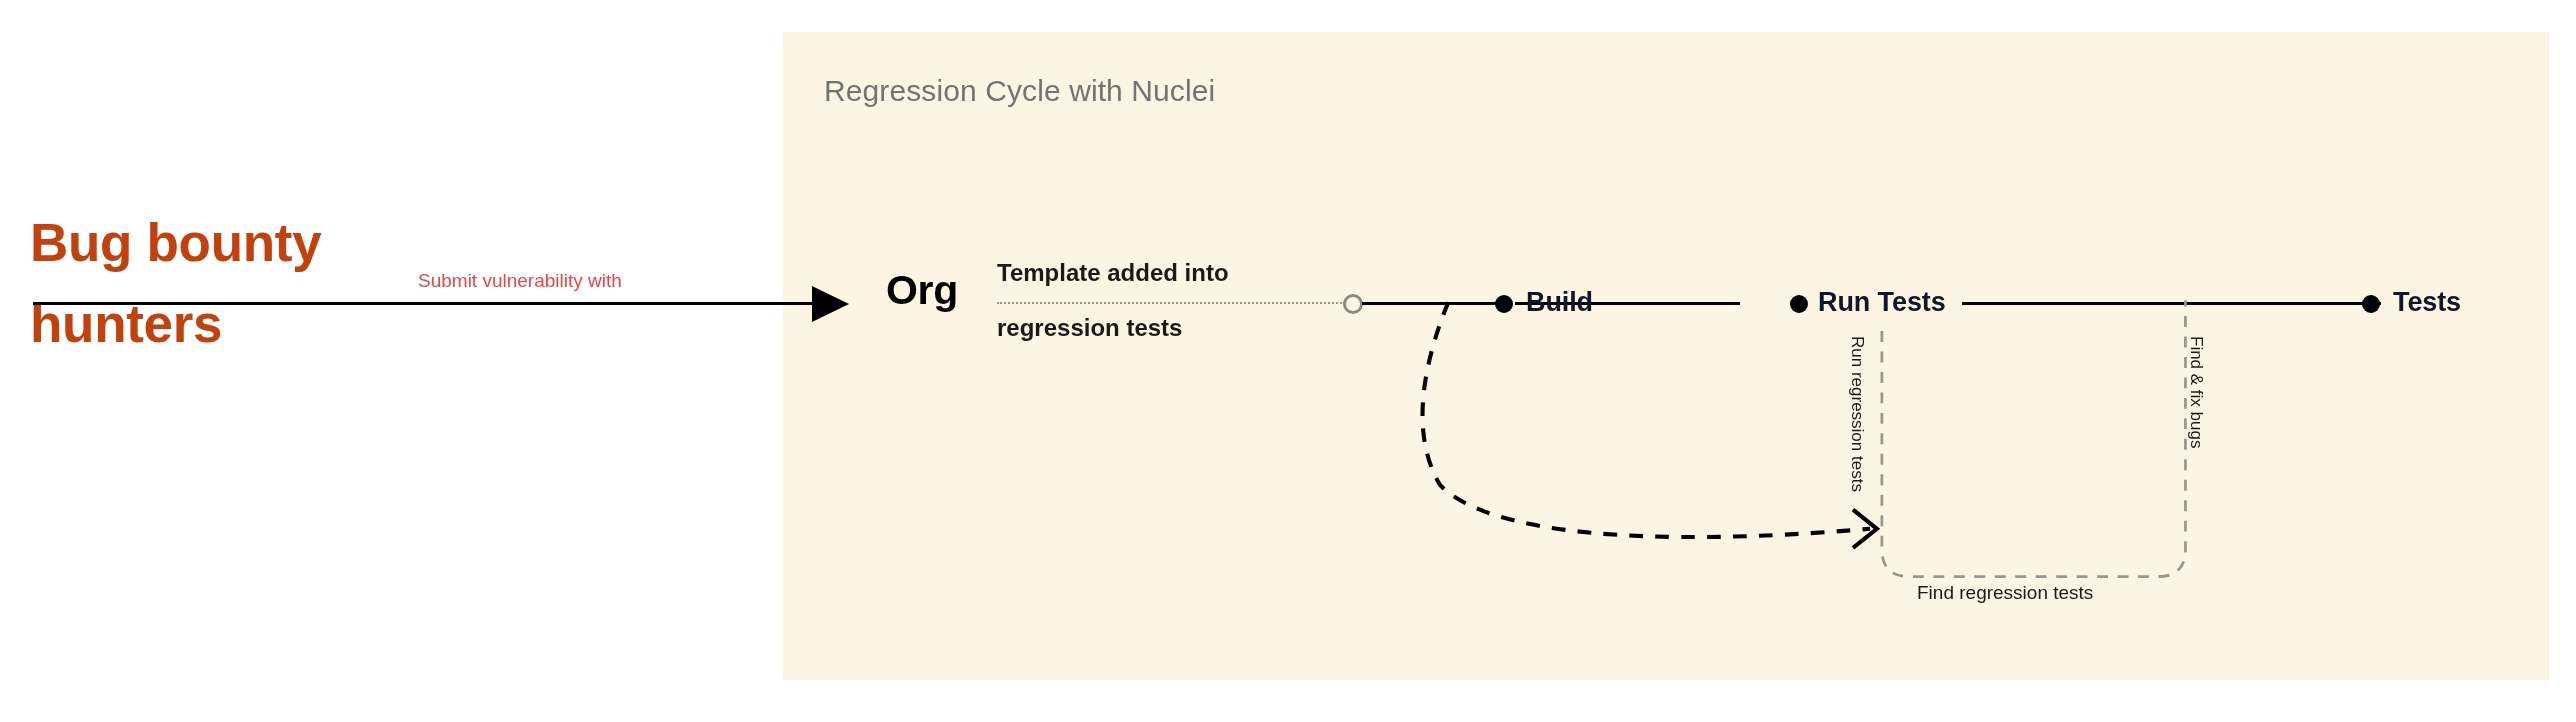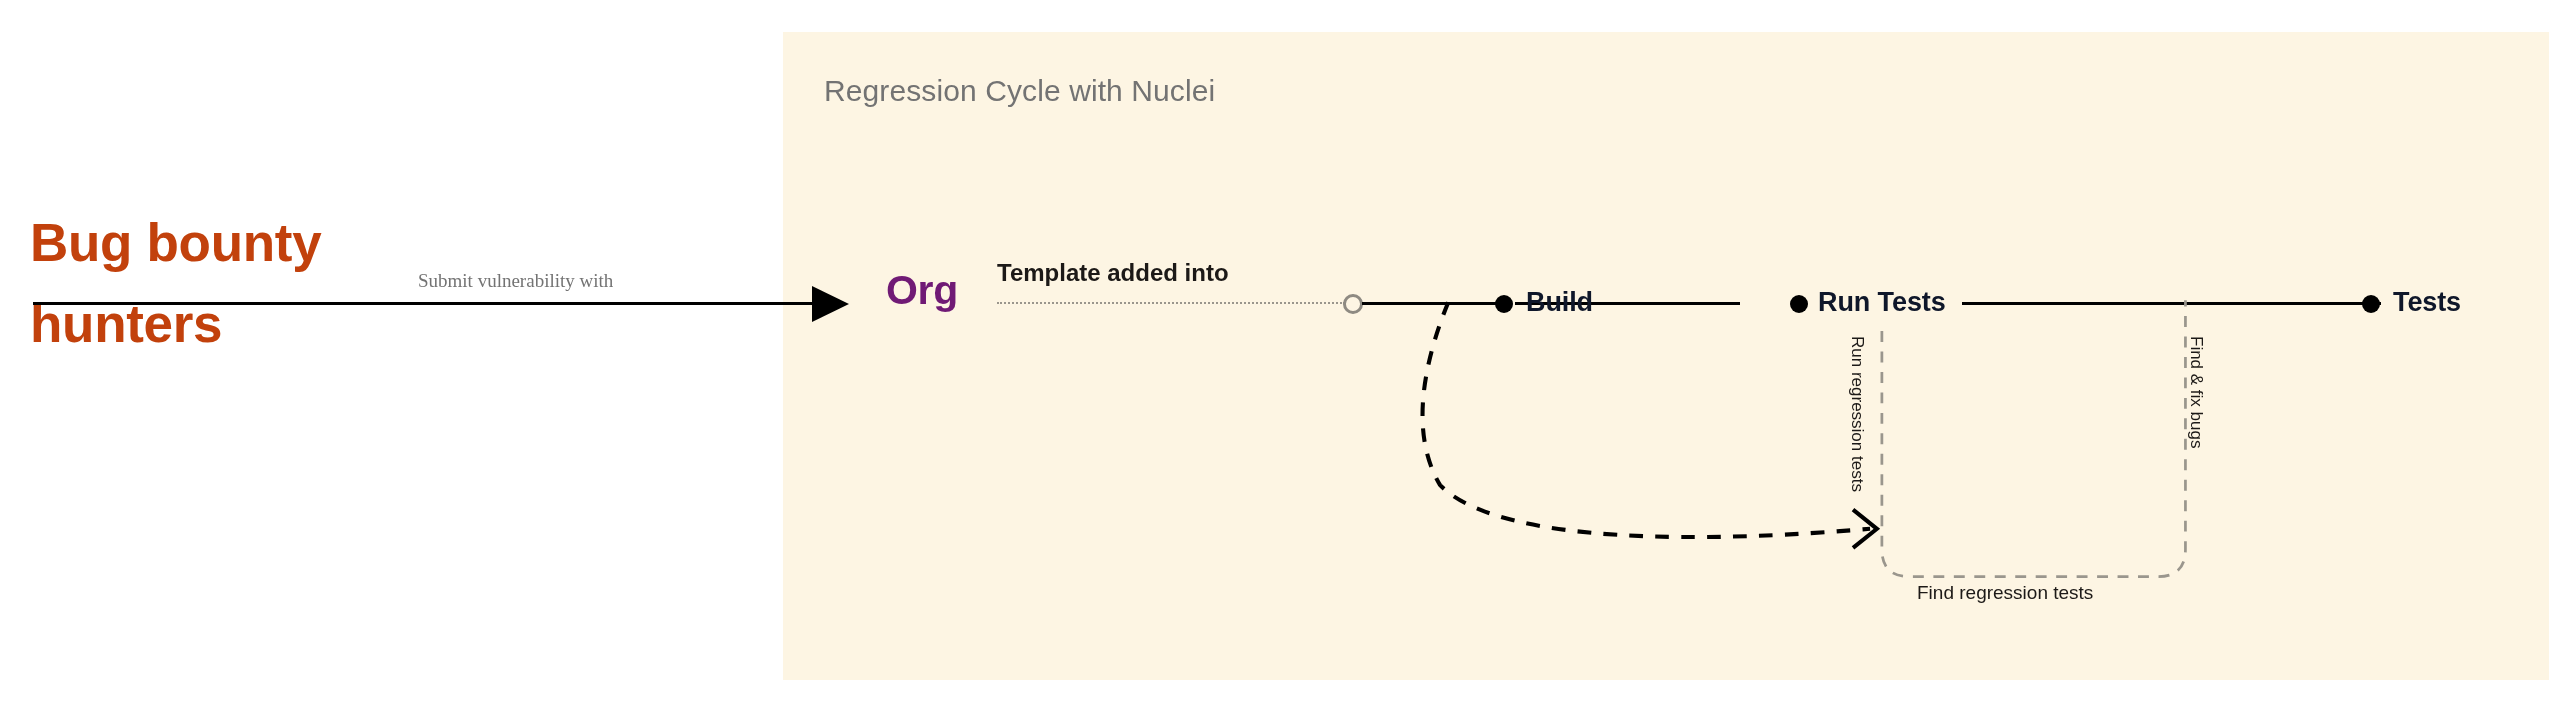--- a/index.html
+++ b/index.html
@@ -79,35 +79,34 @@
   }
 
   
   #submit-label {
     position: absolute;
     left: 418px;
     top: 253px;
     width: 355px;
     font-size: 19px;
     line-height: 55px;
-    color: #737373;
-    font-family: Liberation Serif, serif;
+    color: #ef4444;
   }
   #submit-label .l2 { display: block; }
 
   
   #org-node {
     position: absolute;
     left: 886px;
     top: 270px;
     font-size: 41px;
     font-weight: 700;
     line-height: 1;
     letter-spacing: -0.3px;
-    color: #701a75;
+    color: #000000;
     white-space: nowrap;
   }
 
   
   #org-dotted {
     position: absolute;
     left: 997px;
     top: 302px;
     width: 348px;
     height: 0;
@@ -237,20 +236,21 @@
 </div>
 
 <div id="org-node">Org</div>
 
 <div id="org-dotted"></div>
 
 <div id="hollow-node"></div>
 
 <div style="position:absolute;left:997px;top:245px;width:328px;font-size:24px;line-height:55px;color:#1c1917;font-weight:bold;">
   <span>Template added into</span>
+  <span style="display:block">regression tests</span>
 </div>
 
 <div class="spine" id="spine-a"></div>
 <div class="spine" id="spine-b"></div>
 <div class="spine" id="spine-c"></div>
 
 <div class="dot" id="dot-build"></div>
 <div class="dot" id="dot-runtests"></div>
 <div class="dot" id="dot-ship"></div>
 

